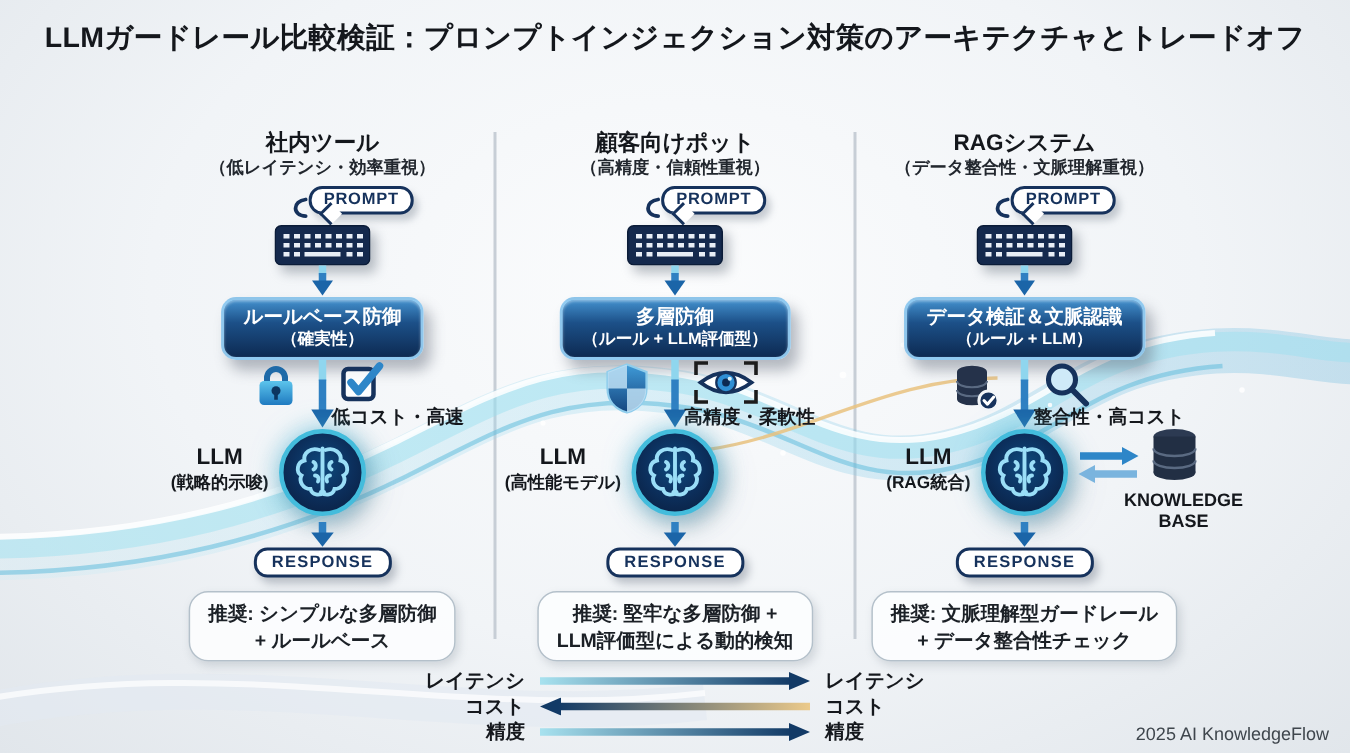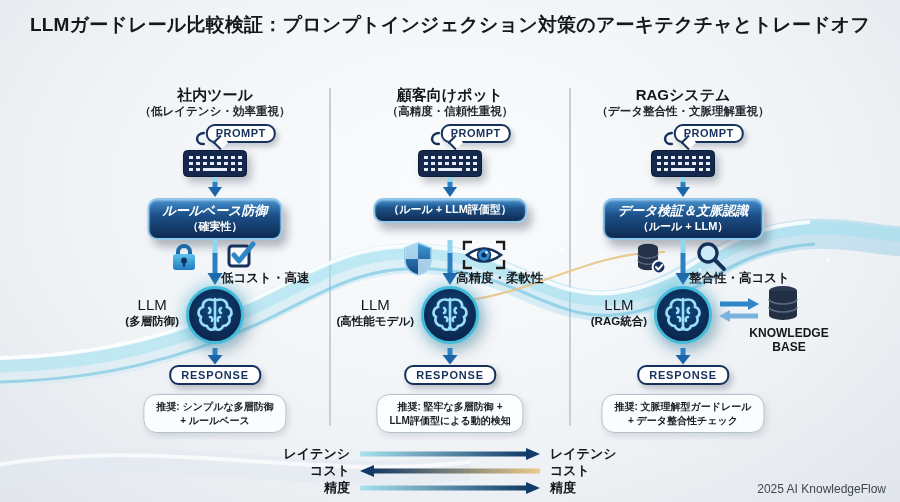--- a/index.html
+++ b/index.html
@@ -31,50 +31,50 @@
   .bubble-curl{position:absolute;left:-15px;top:5px;}
   .kb-key{position:absolute;left:50%;top:26px;transform:translateX(-50%);
     filter:drop-shadow(4px 5px 4px rgba(100,110,125,.45));}
   .arrow-a{position:absolute;top:90px;left:50%;transform:translateX(-50%);}
   
   .defense{position:absolute;top:112px;left:50%;transform:translateX(-50%);
     background:linear-gradient(180deg,#4390cd 0%,#1c5088 40%,#0d2a52 100%);
     border:2px solid rgba(150,205,242,.95);border-radius:10px;
     padding:3px 13px 4px;text-align:center;white-space:nowrap;color:#fff;
     box-shadow:5px 7px 9px rgba(95,105,120,.45), inset 0 1px 2px rgba(255,255,255,.4);}
-  .def-t{font-size:13px;font-weight:700;line-height:1.3;font-style:italic;}
+  .def-t{font-size:13px;font-weight:700;line-height:1.3;}
   .def-s{font-size:11px;font-weight:700;line-height:1.25;}
   
   .midrow{position:absolute;top:154px;left:0;right:0;height:48px;}
   .arrow-b{position:absolute;top:0;left:50%;transform:translateX(-50%);}
   .icon-l{position:absolute;right:50%;margin-right:16px;top:1px;}
   .icon-r{position:absolute;left:50%;margin-left:12px;top:0;}
   .trait{position:absolute;left:50%;margin-left:6px;top:30px;
     font-size:12.5px;font-weight:700;color:#15181d;white-space:nowrap;}
   
   .brainrow{position:absolute;top:198px;left:0;right:0;height:66px;}
   .brain{position:absolute;left:50%;top:0;transform:translateX(-50%);
     filter:drop-shadow(0 0 9px rgba(70,190,225,.6)) drop-shadow(4px 6px 6px rgba(95,105,120,.4));}
   .llm-label{position:absolute;right:50%;margin-right:36px;top:12px;text-align:center;white-space:nowrap;}
-  .llm-l1{font-size:15px;font-weight:400;color:#14171c;line-height:1.2;}
+  .llm-l1{font-size:15px;font-weight:700;color:#14171c;line-height:1.2;}
   .llm-l2{font-size:11.5px;font-weight:700;color:#14171c;}
   .kb-arrows{position:absolute;left:50%;margin-left:34px;top:12px;}
   .kb-db{position:absolute;left:50%;margin-left:82px;top:0;}
   .kb-label{position:absolute;left:50%;margin-left:60px;top:42px;width:92px;text-align:center;
     font-size:12px;font-weight:700;color:#14171c;line-height:1.2;}
   .arrow-c{position:absolute;top:262px;left:50%;transform:translateX(-50%);}
   
   .response{position:absolute;top:279px;left:50%;transform:translateX(-50%);
     background:#fff;border:2px solid #16325c;border-radius:9px;padding:2px 10px;
     font-size:11px;font-weight:700;color:#16325c;letter-spacing:.8px;white-space:nowrap;
     box-shadow:3px 4px 6px rgba(100,110,125,.4);}
   
   .rec{position:absolute;top:308px;left:50%;transform:translateX(-50%);
     background:rgba(252,253,254,.92);border:1.5px solid #b4c0ca;border-radius:13px;
-    padding:5px 12px;text-align:center;font-size:10px;font-weight:700;color:#1b2026;
+    padding:5px 12px;text-align:center;font-size:13px;font-weight:700;color:#1b2026;
     line-height:1.35;white-space:nowrap;box-shadow:2px 3px 6px rgba(120,130,145,.25);}
   
   .legend{position:absolute;top:446px;left:50%;transform:translateX(-50%);z-index:2;}
   .lg-row{display:flex;align-items:center;height:16px;margin-bottom:1px;}
   .lg-l{width:82px;text-align:right;font-size:13px;font-weight:700;color:#15181d;margin-right:10px;}
   .lg-r{width:82px;text-align:left;font-size:13px;font-weight:700;color:#15181d;margin-left:10px;}
   .footer{position:absolute;right:14px;bottom:6px;font-size:12px;color:#3f464d;z-index:2;}
 </style>
 </head>
 <body>
@@ -159,21 +159,21 @@
       </svg>
       <svg class="icon-r" width="30" height="28">
         <rect x="2" y="6" width="20" height="20" rx="3" fill="rgba(255,255,255,.75)" stroke="#16325c" stroke-width="3"></rect>
         <path d="M7 15l5 6 14-17" stroke="#2e86c8" stroke-width="5" fill="none" stroke-linecap="round" stroke-linejoin="round"></path>
       </svg>
       <div class="trait">低コスト・高速</div>
     </div>
     <div class="brainrow">
       <div class="llm-label">
         <div class="llm-l1">LLM</div>
-        <div class="llm-l2">(多層防御)</div>
+        <div class="llm-l2">(戦略的示唆)</div>
       </div>
       <svg class="brain" width="62" height="62">
         <defs>
             <radialGradient id="b1" cx="50%" cy="42%" r="68%">
               <stop offset="0" stop-color="#0e4a7e"></stop>
               <stop offset="0.55" stop-color="#0c2f5c"></stop>
               <stop offset="1" stop-color="#0a1f40"></stop>
             </radialGradient>
           </defs>
         <circle cx="31" cy="31" r="27.5" fill="url(#b1)" stroke="#43bcdc" stroke-width="3"></circle>
@@ -210,20 +210,21 @@
         <rect x="0.5" y="0.5" width="63" height="26" rx="4" fill="#14294d" stroke="#0b1c38"></rect>
         <path fill="#e8eef6" d="M6 6h4v3h-4z M13 6h4v3h-4z M20 6h4v3h-4z M27 6h4v3h-4z M34 6h4v3h-4z M41 6h4v3h-4z M48 6h4v3h-4z M55 6h4v3h-4z M6 12h4v3h-4z M13 12h4v3h-4z M20 12h4v3h-4z M27 12h4v3h-4z M34 12h4v3h-4z M41 12h4v3h-4z M48 12h4v3h-4z M55 12h4v3h-4z M6 18h4v3h-4z M13 18h4v3h-4z M20 18h24v3h-24z M48 18h4v3h-4z M55 18h4v3h-4z"></path>
       </svg>
     </div>
     <svg class="arrow-a" width="16" height="22">
       <line x1="8" y1="1" x2="8" y2="7" stroke="#8fd6ee" stroke-width="5"></line>
       <line x1="8" y1="6" x2="8" y2="12" stroke="#2f80c2" stroke-width="5"></line>
       <polygon points="1,11 15,11 8,21" fill="#1b65a8"></polygon>
     </svg>
     <div class="defense">
+      <div class="def-t">多層防御</div>
       <div class="def-s">（ルール + LLM評価型）</div>
     </div>
     <div class="midrow">
       <svg class="arrow-b" width="18" height="46">
         <line x1="9" y1="0" x2="9" y2="14" stroke="#8fd6ee" stroke-width="5"></line>
         <line x1="9" y1="13" x2="9" y2="34" stroke="#2f80c2" stroke-width="5"></line>
         <polygon points="1.5,33 16.5,33 9,45" fill="#1b65a8"></polygon>
       </svg>
       <svg class="icon-l" width="32" height="36">
         <defs>

